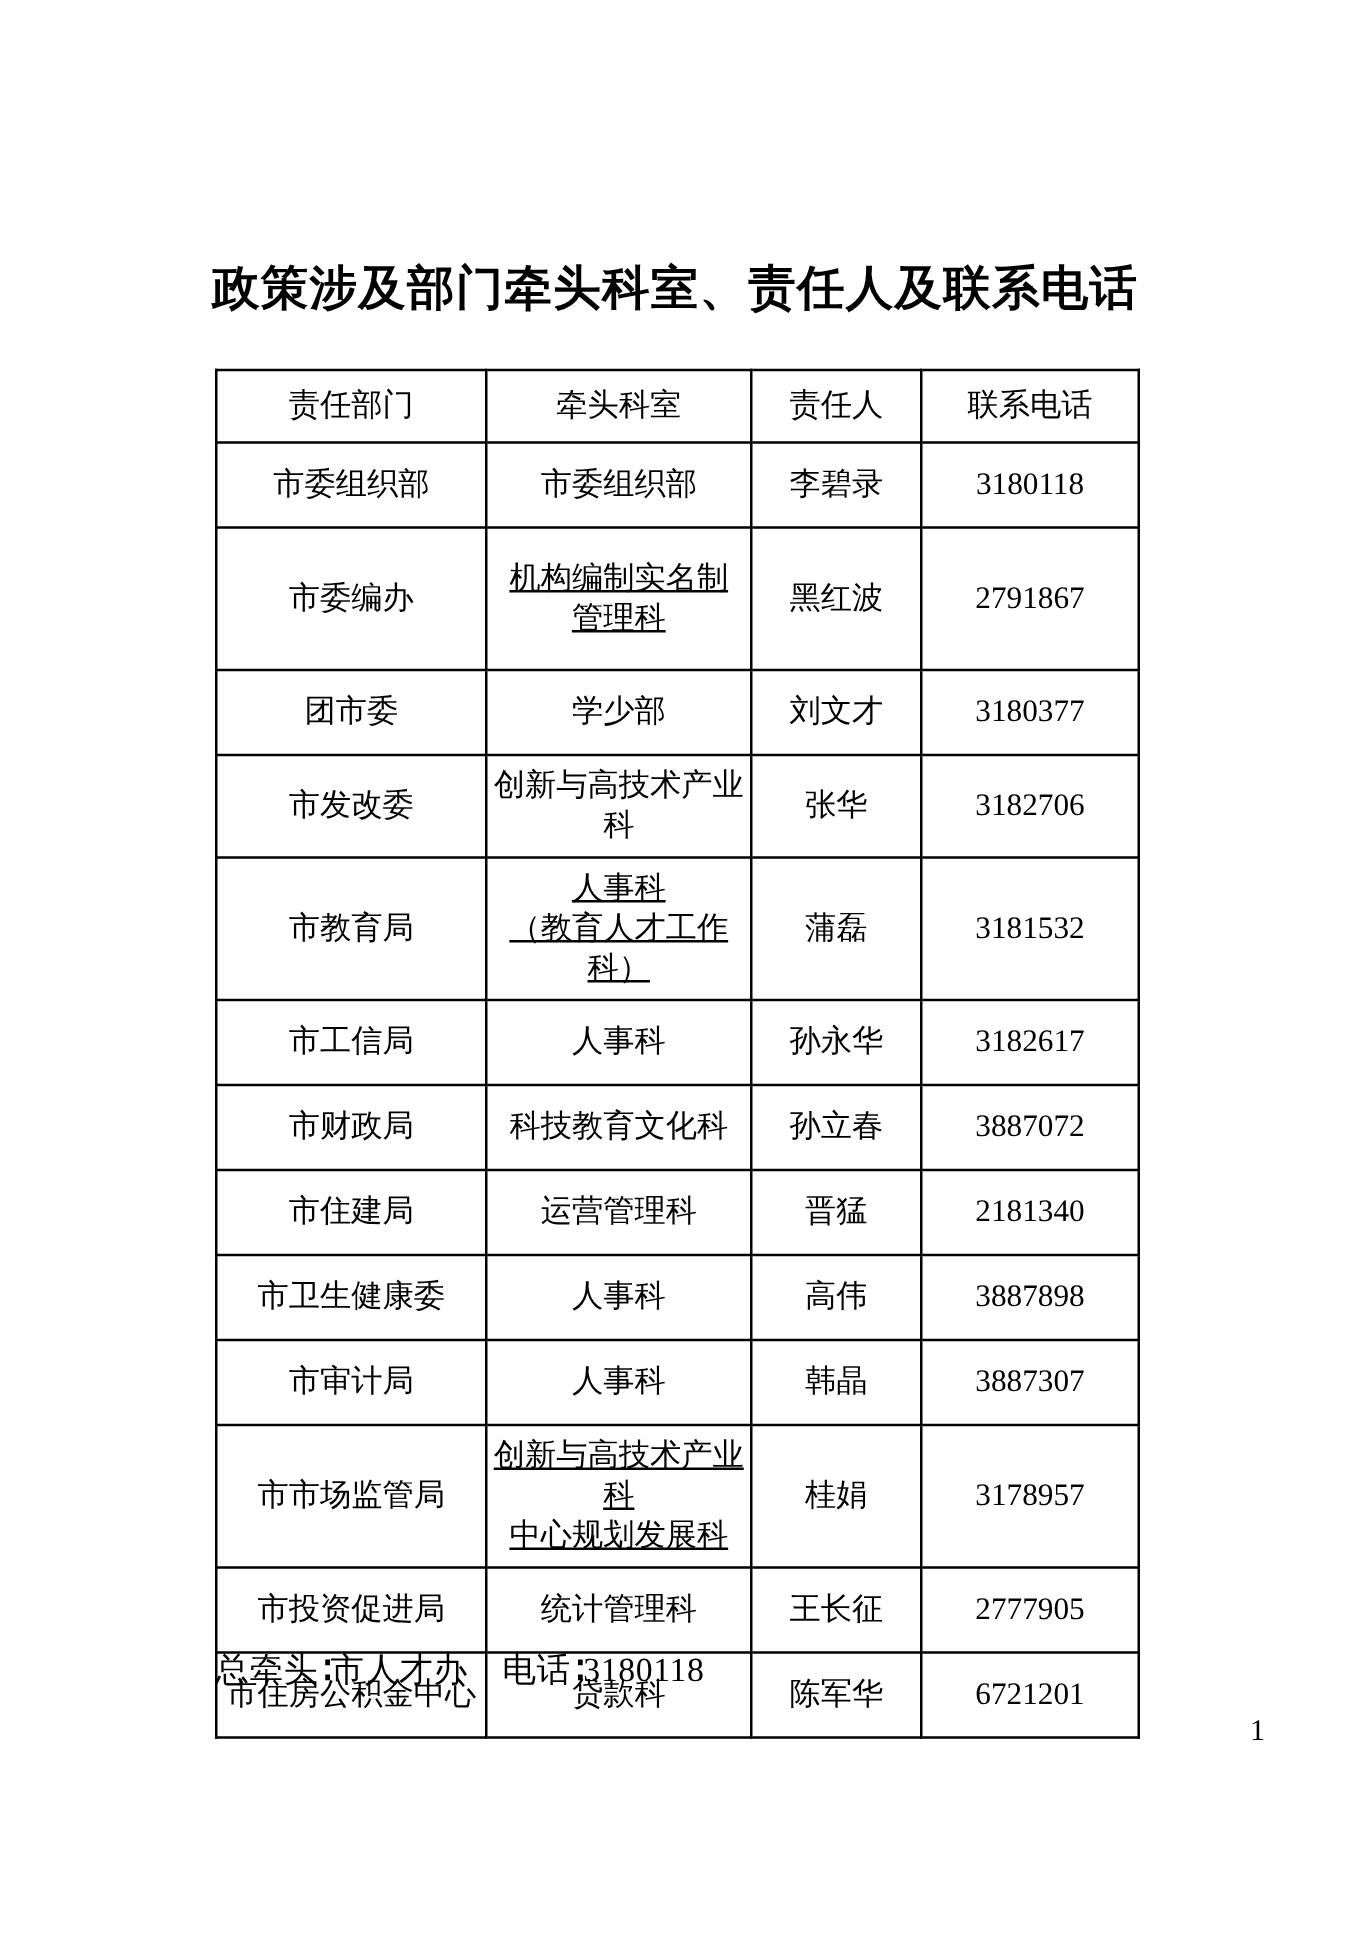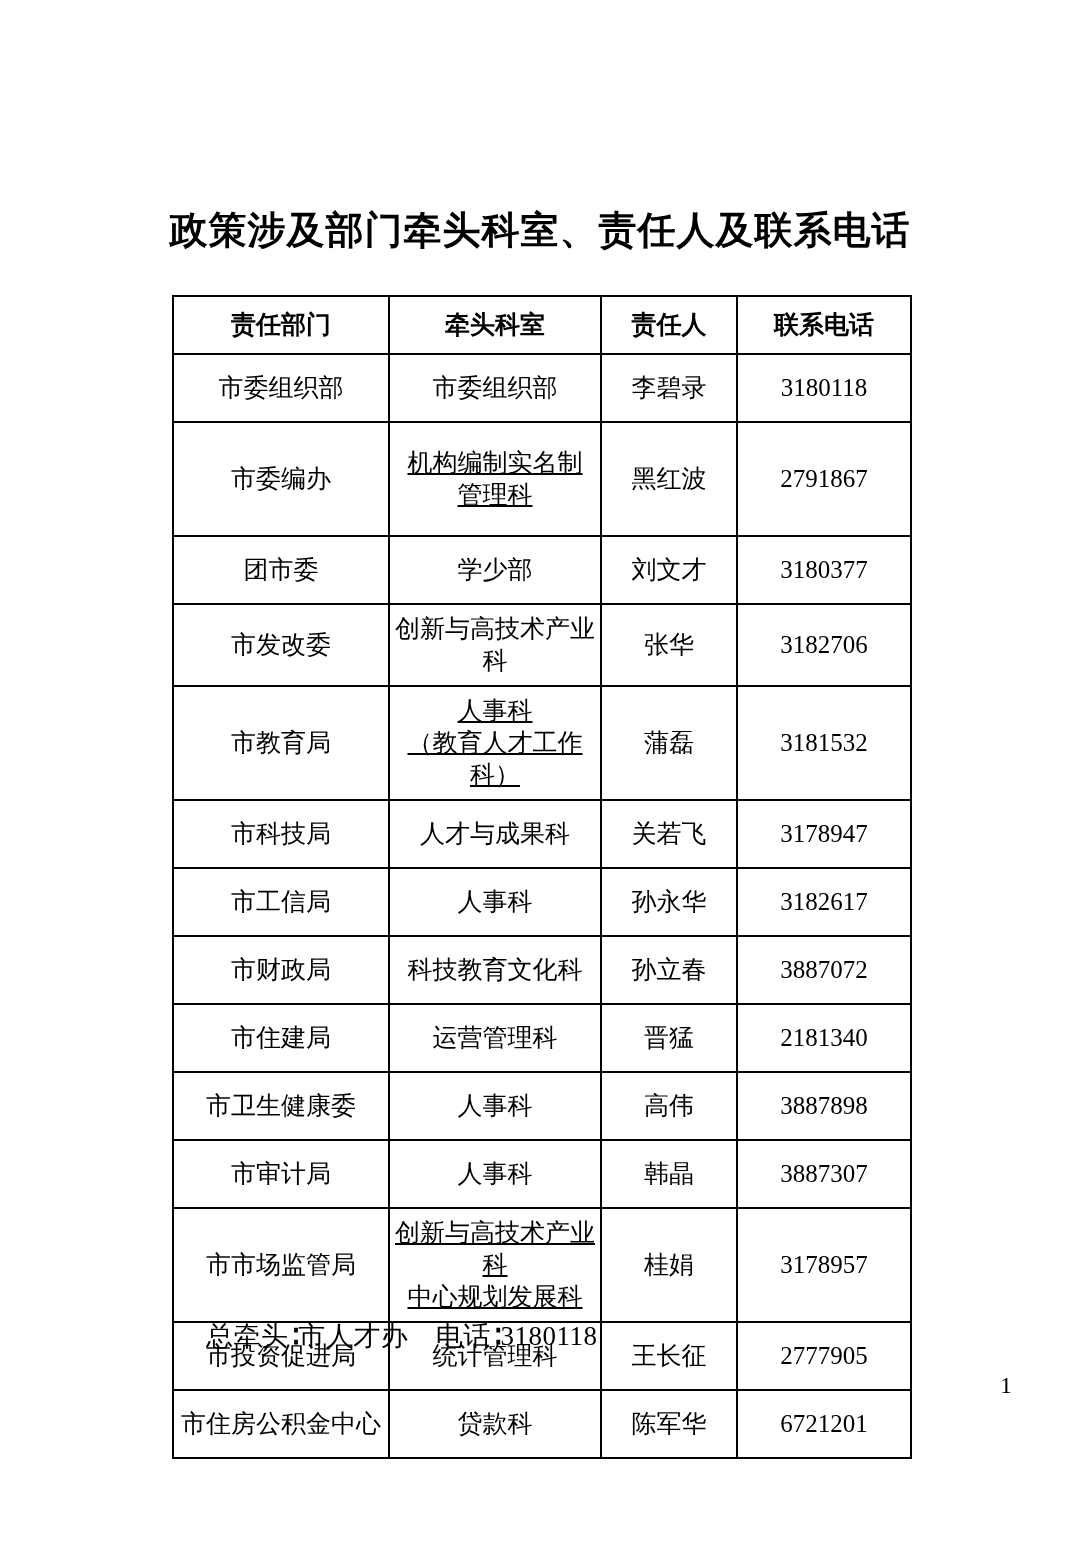--- a/index.html
+++ b/index.html
@@ -48,21 +48,21 @@
     border: 2px solid #000000;
     text-align: center;
     vertical-align: middle;
     font-size: 25px;
     line-height: 1.28;
     padding: 8px 2px;
     font-family: "Liberation Serif", "DejaVu Serif", serif;
     font-weight: normal;
   }
   table.contact-table thead th {
-    font-weight: bold;
+    font-weight: normal;
     font-size: 25px;
     padding: 12px 12px;
   }
   .col-dept { width: 216px; }
   .col-section { width: 212px; }
   .col-person { width: 136px; }
   .col-phone { width: 174px; }
 
   .row-tall td { height: 96px; }
   .row-normal td { height: 50px; }
@@ -72,21 +72,20 @@
     text-decoration: underline;
   }
   .footer-note {
     position: absolute;
     top: 1318px;
     left: 172px;
     font-size: 27px;
     letter-spacing: 0.5px;
     font-family: "Liberation Serif", "DejaVu Serif", serif;
     white-space: pre;
-    margin-left: 34px;
   }
   .page-number {
     position: absolute;
     top: 1372px;
     right: 68px;
     font-size: 24px;
     font-family: "Liberation Serif", "DejaVu Serif", serif;
   }
 </style>
 </head>
@@ -149,26 +148,20 @@
         <tr class="row-tall">
           <td>市教育局</td>
           <td class="cell-two-line">
             <div>人事科</div>
             <div>（教育人才工作科）</div>
           </td>
           <td>蒲磊</td>
           <td>3181532</td>
         </tr>
 
-        <tr class="row-normal">
-          <td>市科技局</td>
-          <td>人才与成果科</td>
-          <td>关若飞</td>
-          <td>3178947</td>
-        </tr>
 
         <tr class="row-normal">
           <td>市工信局</td>
           <td>人事科</td>
           <td>孙永华</td>
           <td>3182617</td>
         </tr>
 
         <tr class="row-normal">
           <td>市财政局</td>

